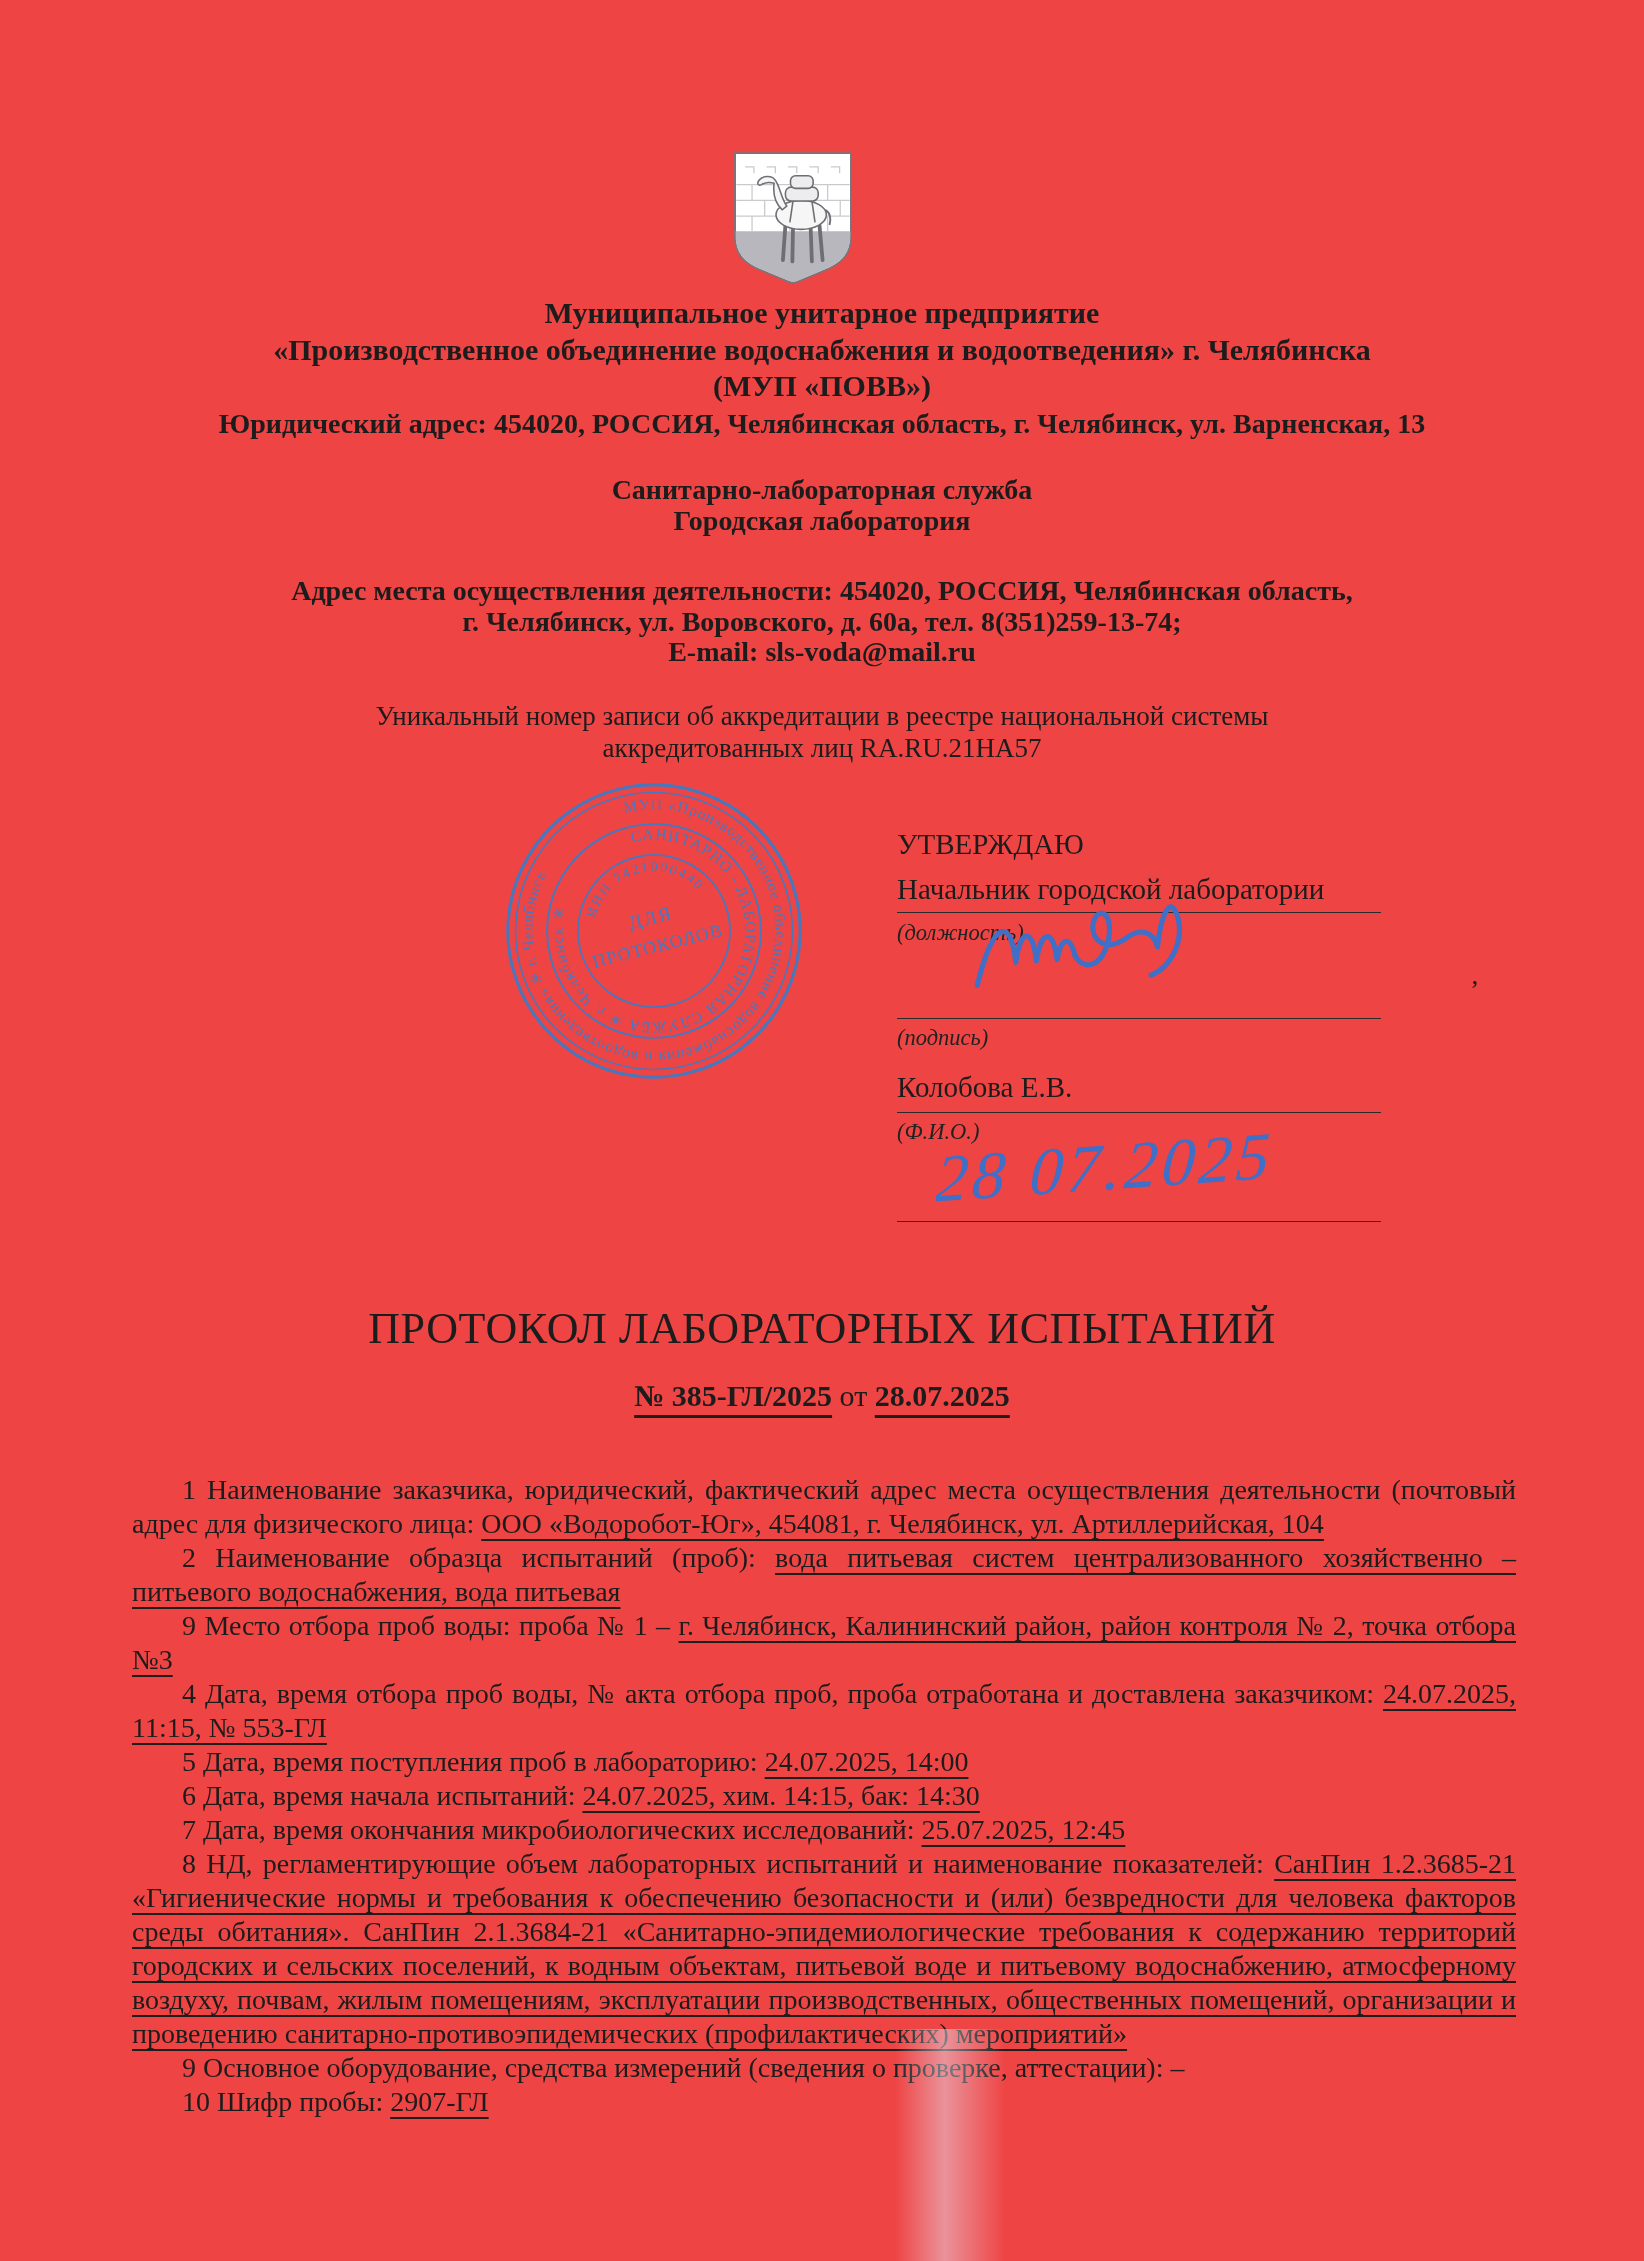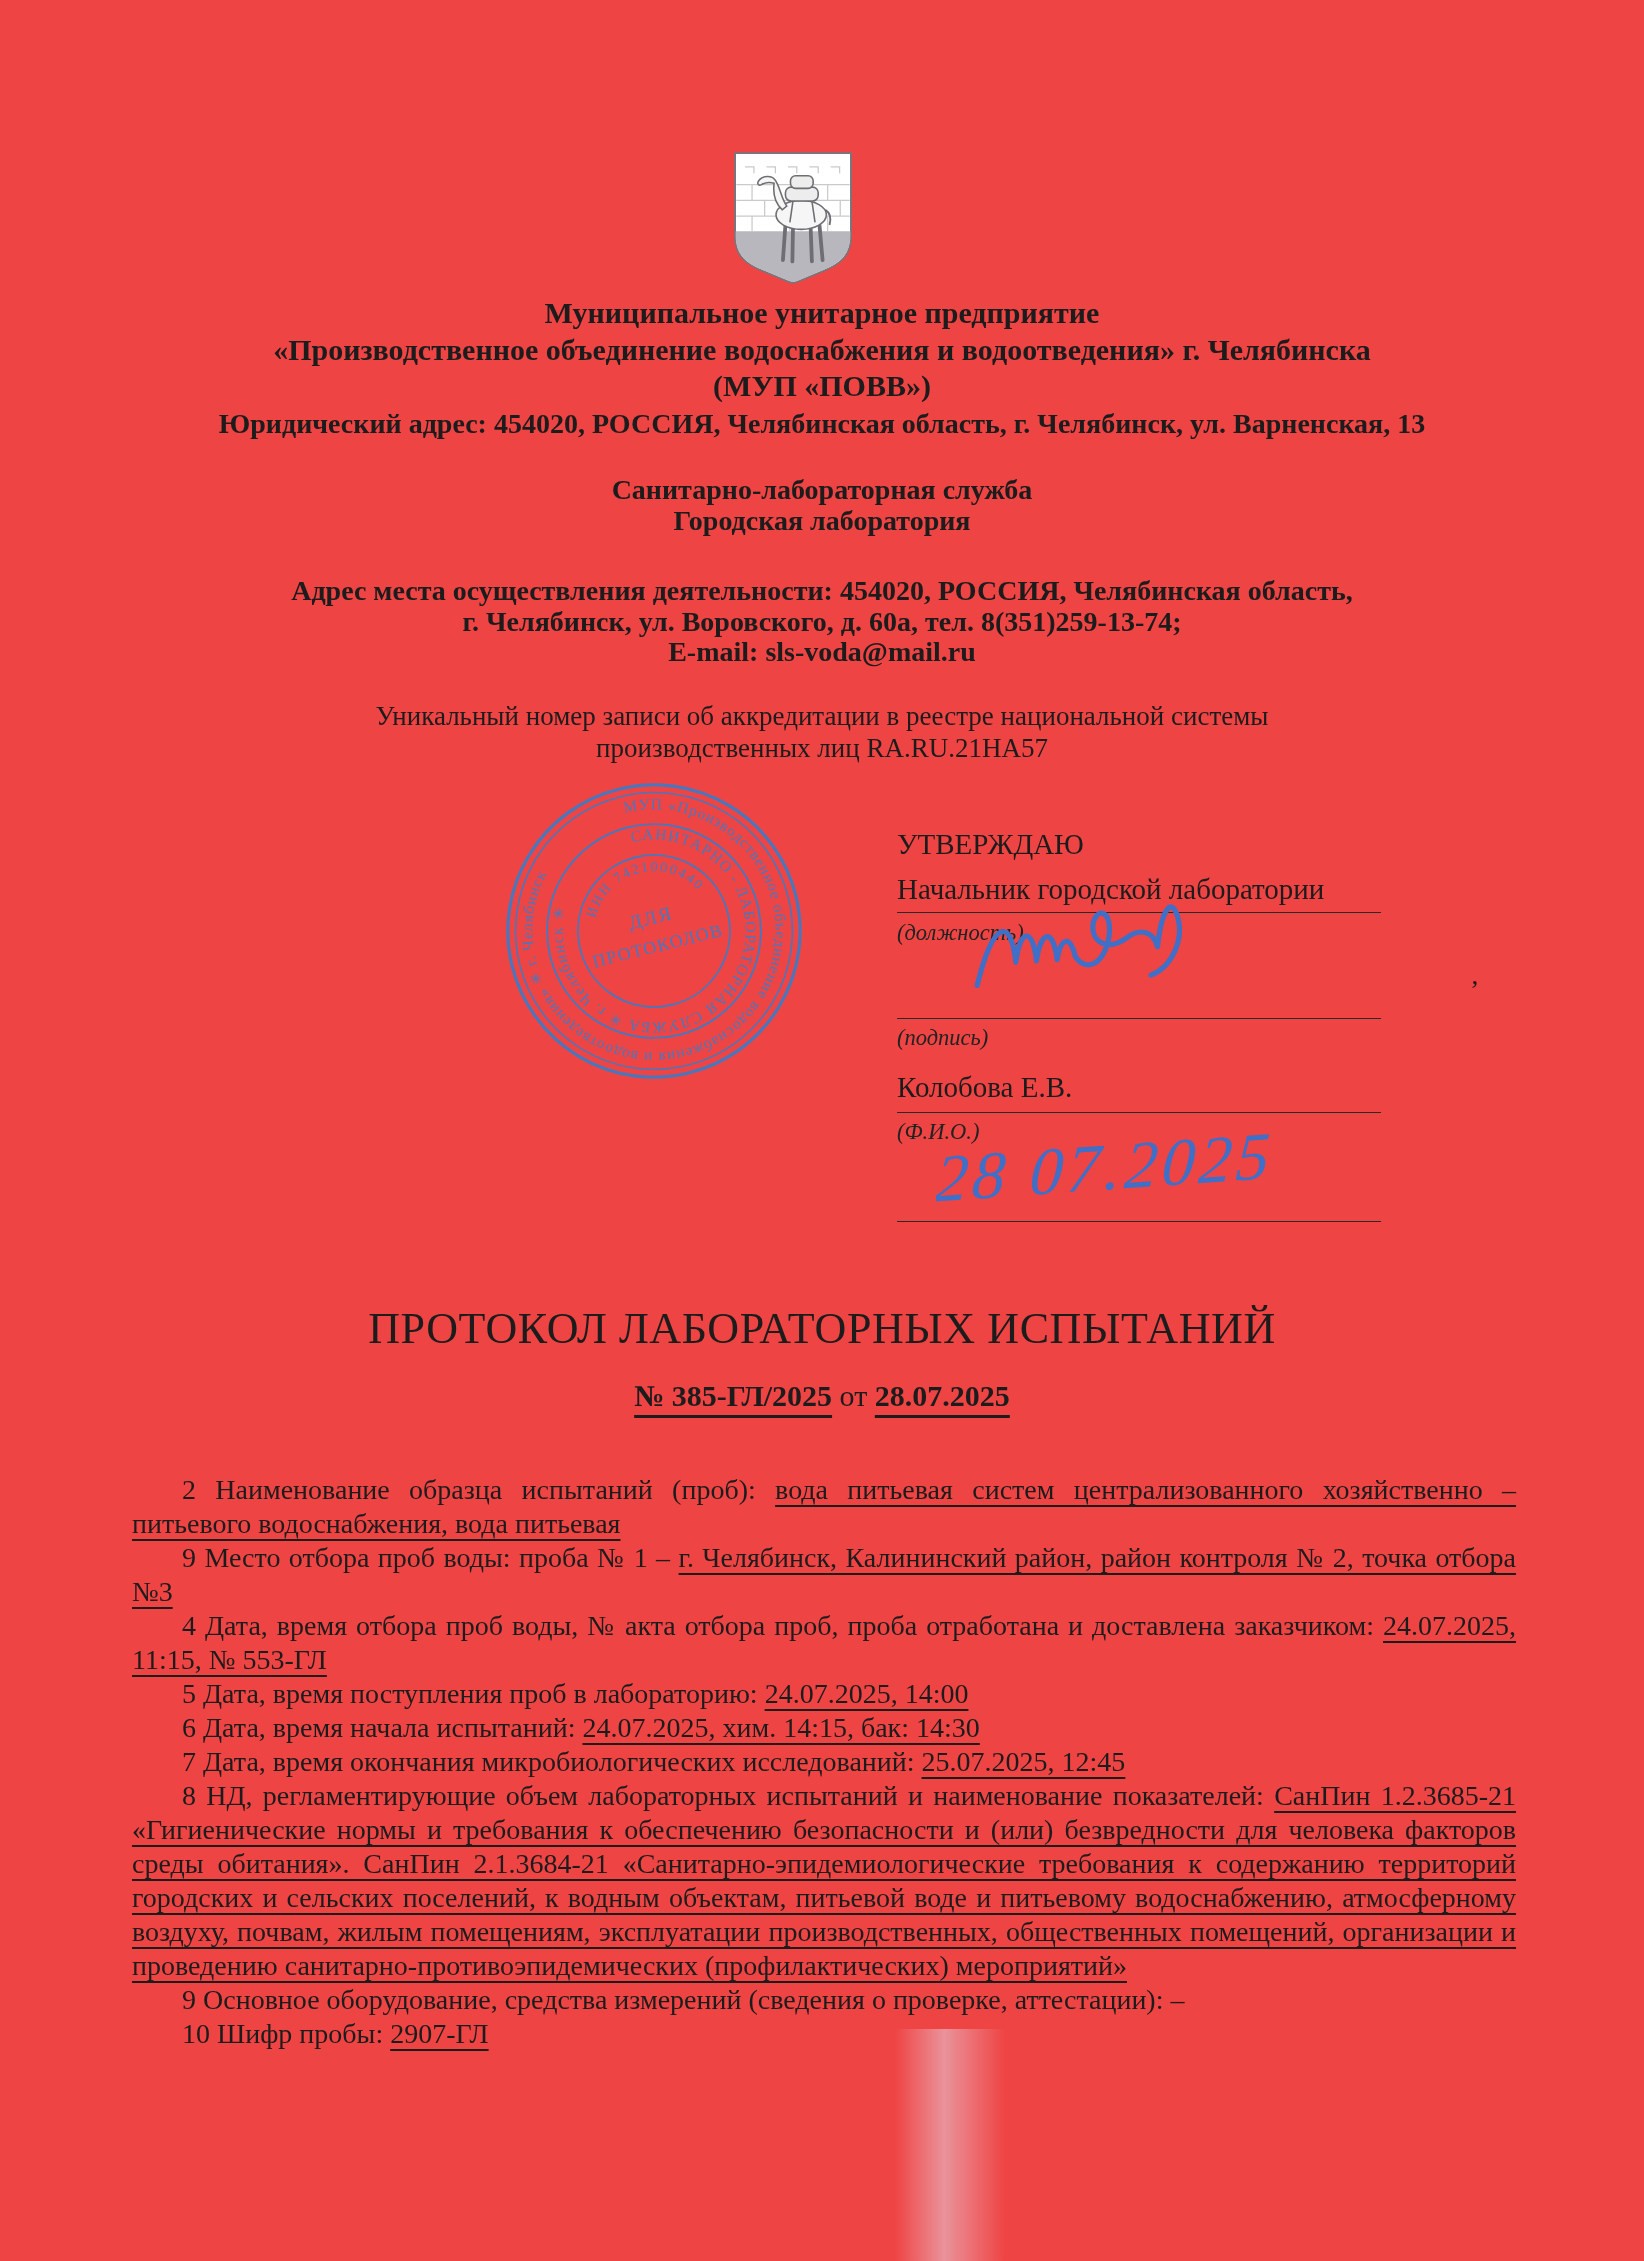--- a/index.html
+++ b/index.html
@@ -101,21 +101,21 @@
   <div class="cline mid b" style="top:406px">Юридический адрес: 454020, РОССИЯ, Челябинская область, г. Челябинск, ул. Варненская, 13</div>
 
   <div class="cline mid b" style="top:472px">Санитарно-лабораторная служба</div>
   <div class="cline mid b" style="top:503px">Городская лаборатория</div>
 
   <div class="cline mid b" style="top:573px">Адрес места осуществления деятельности: 454020, РОССИЯ, Челябинская область,</div>
   <div class="cline mid b" style="top:604px">г. Челябинск, ул. Воровского, д. 60а, тел. 8(351)259-13-74;</div>
   <div class="cline mid b" style="top:634px">E-mail: sls-voda@mail.ru</div>
 
   <div class="cline acc" style="top:700px">Уникальный номер записи об аккредитации в реестре национальной системы</div>
-  <div class="cline acc" style="top:732px">производственных лиц RA.RU.21HA57</div>
+  <div class="cline acc" style="top:732px">аккредитованных лиц RA.RU.21HA57</div>
 
   <svg class="stamp" viewBox="0 0 466 466">
     <g transform="rotate(-14 233 233)">
       <circle cx="233" cy="233" r="227" fill="none" stroke="#2e80d0" stroke-width="5"></circle>
       <circle cx="233" cy="233" r="215" fill="none" stroke="#2e80d0" stroke-width="2.5"></circle>
       <circle cx="233" cy="233" r="166" fill="none" stroke="#2e80d0" stroke-width="3"></circle>
       <circle cx="233" cy="233" r="118" fill="none" stroke="#2e80d0" stroke-width="3"></circle>
       <defs>
         <path id="ring-outer" d="M233,44 a189,189 0 1 1 -0.02,0"></path>
         <path id="ring-mid" d="M233,91 a142,142 0 1 1 -0.02,0"></path>
@@ -155,20 +155,21 @@
       </svg>
     </div>
   </div>
 
   <div class="stray-mark">’</div>
 
   <div class="cline doc-title">ПРОТОКОЛ ЛАБОРАТОРНЫХ ИСПЫТАНИЙ</div>
   <div class="cline doc-number"><span class="u2">№ 385-ГЛ/2025</span><span> от </span><span class="u2">28.07.2025</span></div>
 
   <div class="body-text">
+    <p class="doc-item"><span>1 Наименование заказчика, юридический, фактический адрес места осуществления деятельности (почтовый адрес для физического лица: </span><span class="u">ООО «Водоробот-Юг», 454081, г. Челябинск, ул. Артиллерийская, 104</span></p>
     <p class="doc-item"><span>2 Наименование образца испытаний (проб): </span><span class="u">вода питьевая систем централизованного хозяйственно – питьевого водоснабжения, вода питьевая</span></p>
     <p class="doc-item"><span>9 Место отбора проб воды: проба № 1 – </span><span class="u">г. Челябинск, Калининский район, район контроля № 2, точка отбора №3</span></p>
     <p class="doc-item"><span>4 Дата, время отбора проб воды, № акта отбора проб, проба отработана и доставлена заказчиком: </span><span class="u">24.07.2025, 11:15, № 553-ГЛ</span></p>
     <p class="doc-item"><span>5 Дата, время поступления проб в лабораторию: </span><span class="u">24.07.2025, 14:00</span></p>
     <p class="doc-item"><span>6 Дата, время начала испытаний: </span><span class="u">24.07.2025, хим. 14:15, бак: 14:30</span></p>
     <p class="doc-item"><span>7 Дата, время окончания микробиологических исследований: </span><span class="u">25.07.2025, 12:45</span></p>
     <p class="doc-item"><span>8 НД, регламентирующие объем лабораторных испытаний и наименование показателей: </span><span class="u">СанПин 1.2.3685-21 «Гигиенические нормы и требования к обеспечению безопасности и (или) безвредности для человека факторов среды обитания». СанПин 2.1.3684-21 «Санитарно-эпидемиологические требования к содержанию территорий городских и сельских поселений, к водным объектам, питьевой воде и питьевому водоснабжению, атмосферному воздуху, почвам, жилым помещениям, эксплуатации производственных, общественных помещений, организации и проведению санитарно-противоэпидемических (профилактических) мероприятий»</span></p>
     <p class="doc-item"><span>9 Основное оборудование, средства измерений (сведения о проверке, аттестации): –</span><span class="u"></span></p>
     <p class="doc-item"><span>10 Шифр пробы: </span><span class="u">2907-ГЛ</span></p>
   </div>

